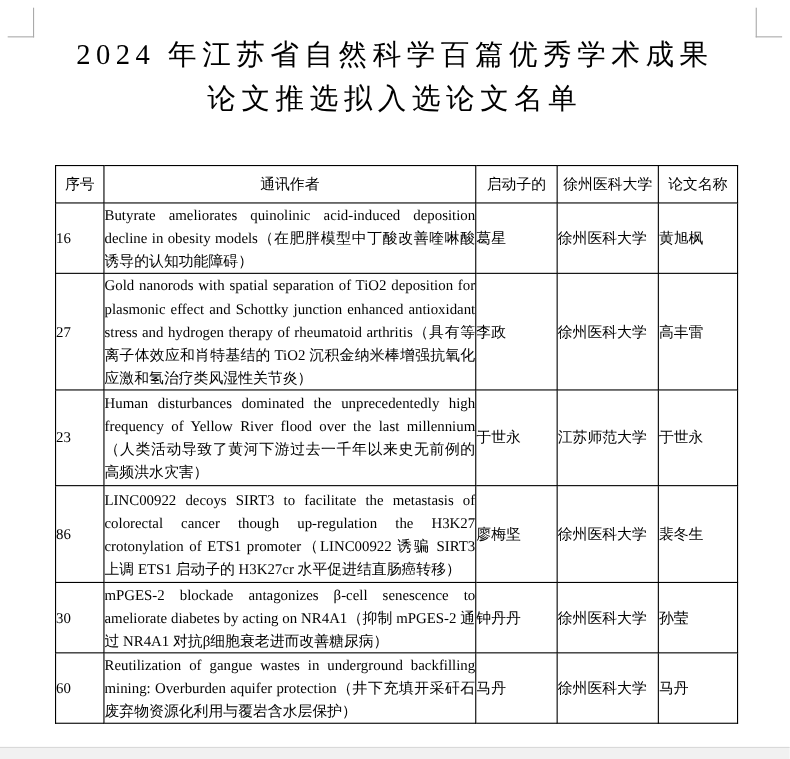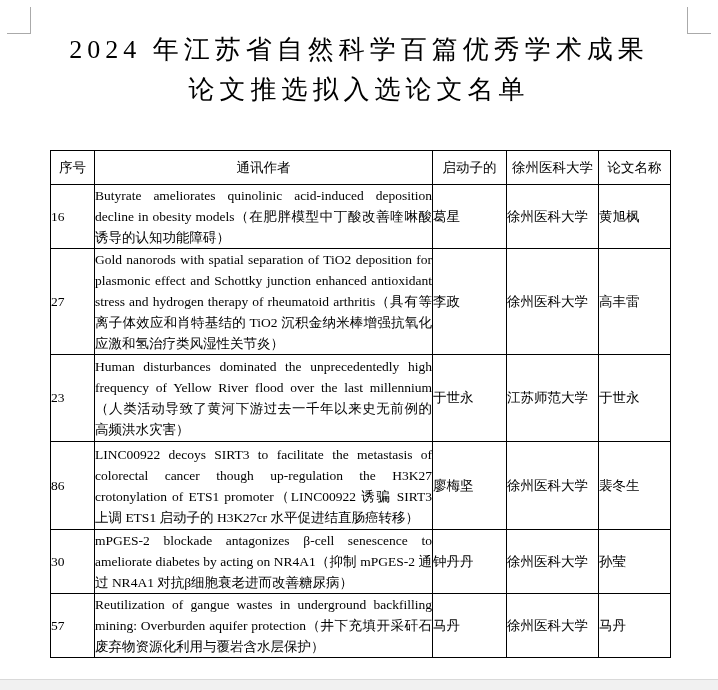--- a/index.html
+++ b/index.html
@@ -132,21 +132,21 @@
       <td class="cell-center">裴冬生</td>
     </tr>
     <tr class="r4">
       <td class="cell-center">30</td>
       <td class="cell-title">mPGES-2 blockade antagonizes β-cell senescence to ameliorate diabetes by acting on NR4A1（抑制 mPGES-2 通过 NR4A1 对抗β细胞衰老进而改善糖尿病）</td>
       <td class="cell-center">钟丹丹</td>
       <td class="cell-center">徐州医科大学</td>
       <td class="cell-center">孙莹</td>
     </tr>
     <tr class="r5">
-      <td class="cell-center">57</td>
+      <td class="cell-center">60</td>
       <td class="cell-title">Reutilization of gangue wastes in underground backfilling mining: Overburden aquifer protection（井下充填开采矸石废弃物资源化利用与覆岩含水层保护）</td>
       <td class="cell-center">马丹</td>
       <td class="cell-center">徐州医科大学</td>
       <td class="cell-center">马丹</td>
     </tr>
   </tbody>
     </table>
 
   <div class="page-gap"></div>
 

